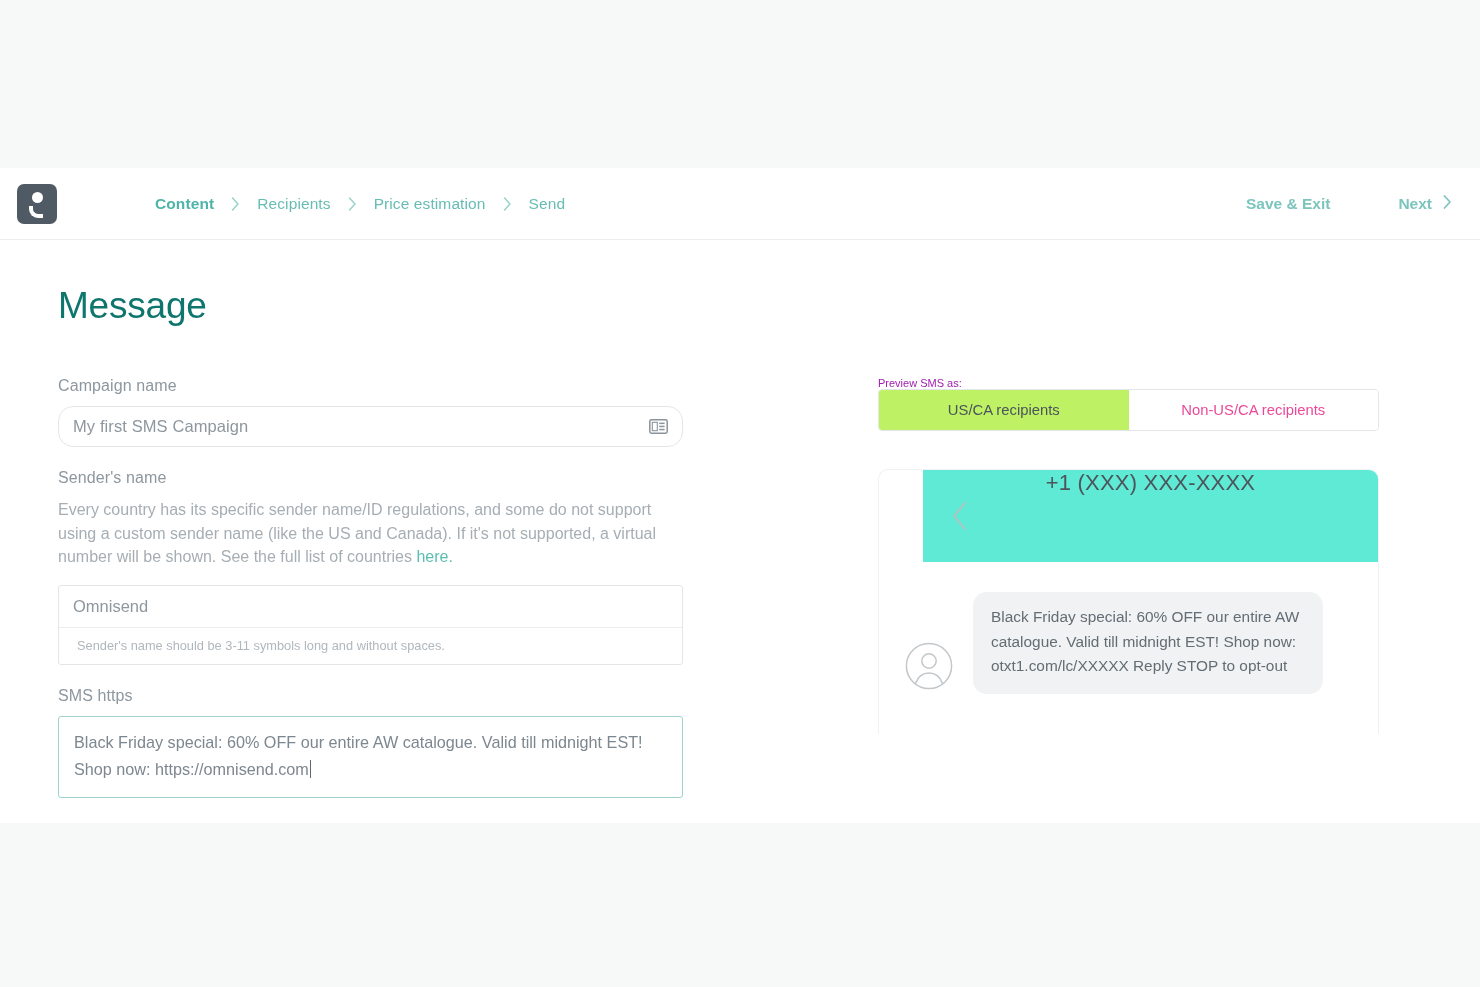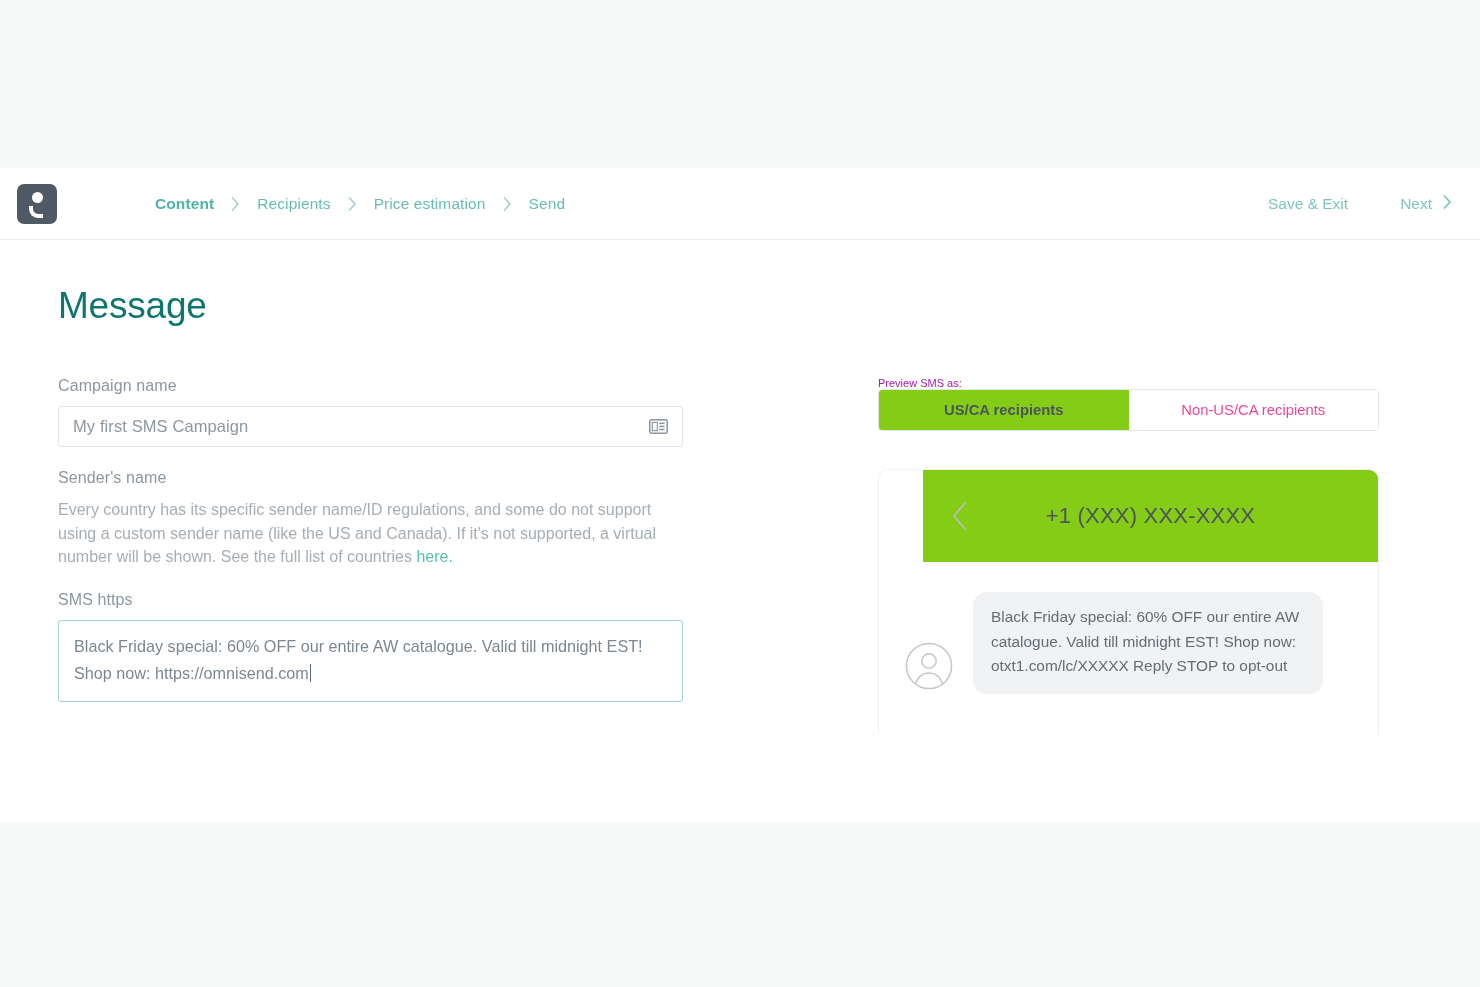--- a/index.html
+++ b/index.html
@@ -98,21 +98,22 @@
     line-height: 1;
     display: inline-flex;
   }
   .crumb-sep svg { display: block; }
 
   .topbar-right {
     margin-left: auto;
     display: flex;
     align-items: flex-end;
     margin-right: 28px;
-    gap: 52px;
+    gap: 68px;
+    font-weight: bold;
   }
   .top-action {
     font-size: 15.5px;
     color: #7cc5bd;
     cursor: pointer;
     display: flex;
     align-items: center;
     gap: 11px;
     white-space: nowrap;
   }
@@ -147,21 +148,21 @@
     font-size: 16px;
     color: #8d979f;
     margin-bottom: 11px;
     letter-spacing: .1px;
   }
 
   .text-input {
     width: 625px;
     height: 41px;
     border: 1px solid #e3e6e8;
-    border-radius: 3px;
+    border-radius: 15px;
     background: #fff;
     display: flex;
     align-items: center;
     padding: 0 14px;
     position: relative;
   }
   .text-input .value {
     font-size: 16.5px;
     color: #8e979e;
     letter-spacing: .1px;
@@ -252,39 +253,38 @@
     flex: 1;
     display: flex;
     align-items: center;
     justify-content: center;
     font-size: 14.8px;
     color: #ec4899;
     cursor: pointer;
     background: #fff;
   }
   .tab.active {
-    background: #84cc16;
+    background: #bef264;
     color: #4a545c;
-    font-weight: bold;
+    font-weight: normal;
   }
 
   .phone {
     width: 501px;
     margin-top: 38px;
     border-radius: 10px 10px 0 0;
     overflow: hidden;
     background: #fff;
     border: 1px solid #f0f1f2;
     border-bottom: none;
   }
   .phone-header {
     height: 92px;
-    background: #84cc16;
-    display: flex;
-    align-items: center;
+    background: #5eead4;
+    display: flex;
     position: relative;
     margin-left: 44px;
   }
   .phone-back {
     position: absolute;
     left: 28px;
     top: 50%;
     transform: translateY(-50%);
     width: 18px;
     height: 30px;
@@ -396,20 +396,24 @@
                 </svg>
               </span>
             </div>
           </div>
 
           <div style="margin-top:22px">
             <div class="field-label">Sender's name</div>
             <p class="help-text">
               <span>Every country has its specific sender name/ID regulations, and some do not support using a custom sender name (like the US and Canada). If it's not supported, a virtual number will be shown. See the full list of countries </span><a href="#">here.</a>
             </p>
+            <div class="sender-block">
+              <div class="sender-value">Omnisend</div>
+              <div class="sender-hint">Sender's name should be 3-11 symbols long and without spaces.</div>
+            </div>
           </div>
 
           <div style="margin-top:22px">
             <div class="field-label">SMS https</div>
             <div class="sms-area">
               <div class="sms-text"><span>Black Friday special: 60% OFF our entire AW catalogue. Valid till midnight EST! Shop now: https://omnisend.com</span><span class="caret"></span></div>
             </div>
           </div>
 
         </div>

